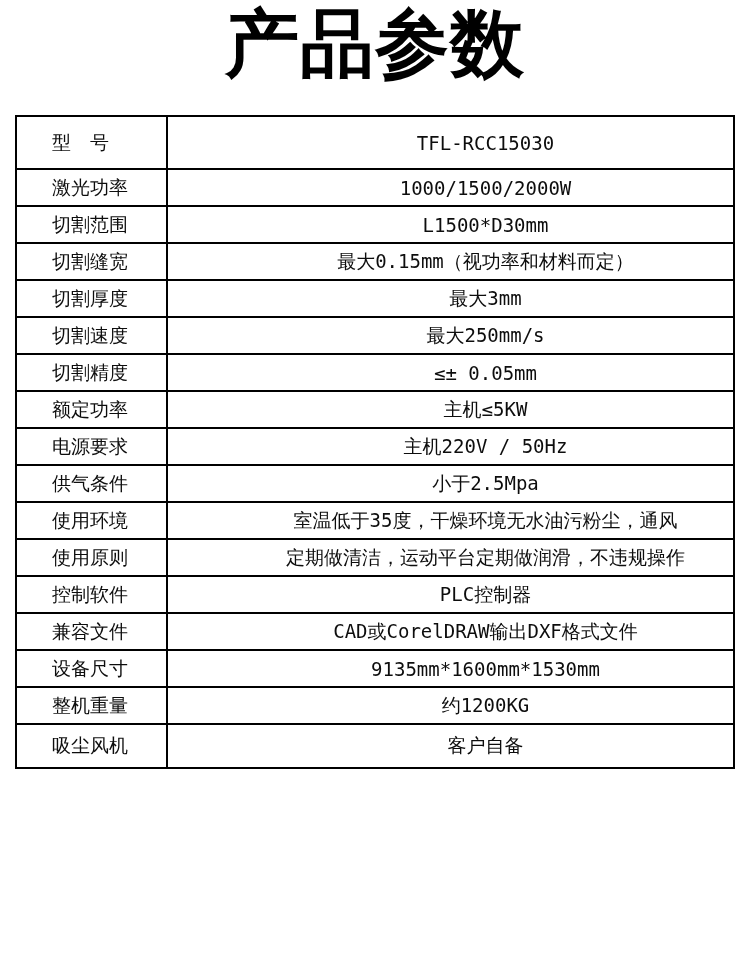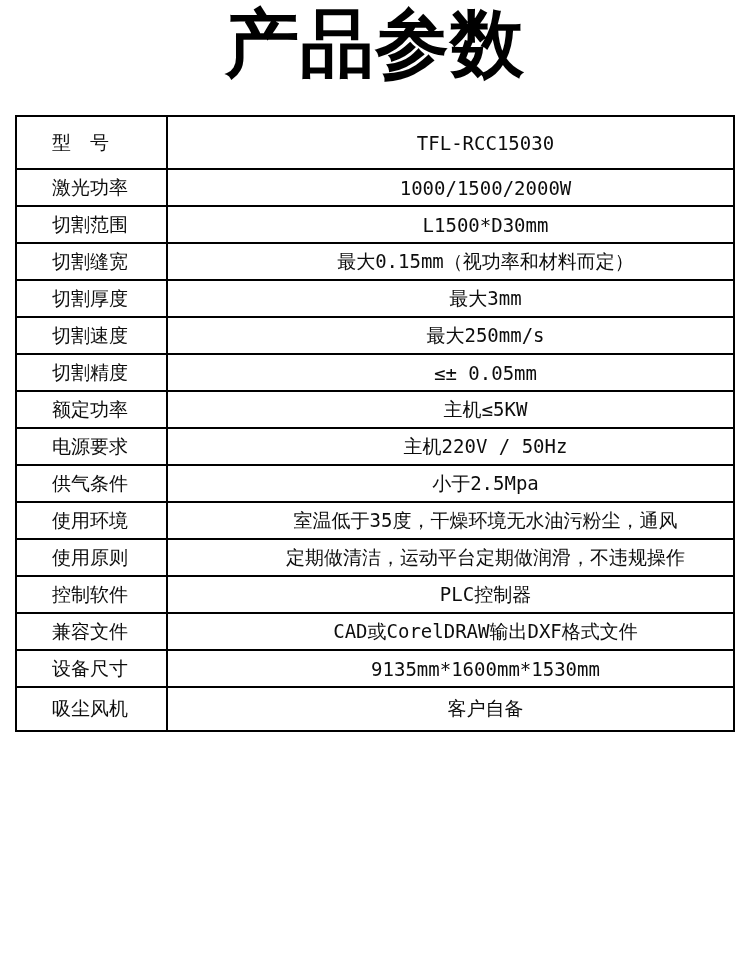--- a/index.html
+++ b/index.html
@@ -126,18 +126,22 @@
         </tr>
         <tr>
           <td class="label-cell">兼容文件</td>
           <td class="value-cell">CAD或CorelDRAW输出DXF格式文件</td>
         </tr>
         <tr>
           <td class="label-cell">设备尺寸</td>
           <td class="value-cell">9135mm*1600mm*1530mm</td>
         </tr>
         <tr>
+          <td class="label-cell">整机重量</td>
+          <td class="value-cell">约1200KG</td>
+        </tr>
+        <tr>
           <td class="label-cell">吸尘风机</td>
           <td class="value-cell">客户自备</td>
         </tr>
       </tbody>
   </table>
 </div>
 
 </body></html>

